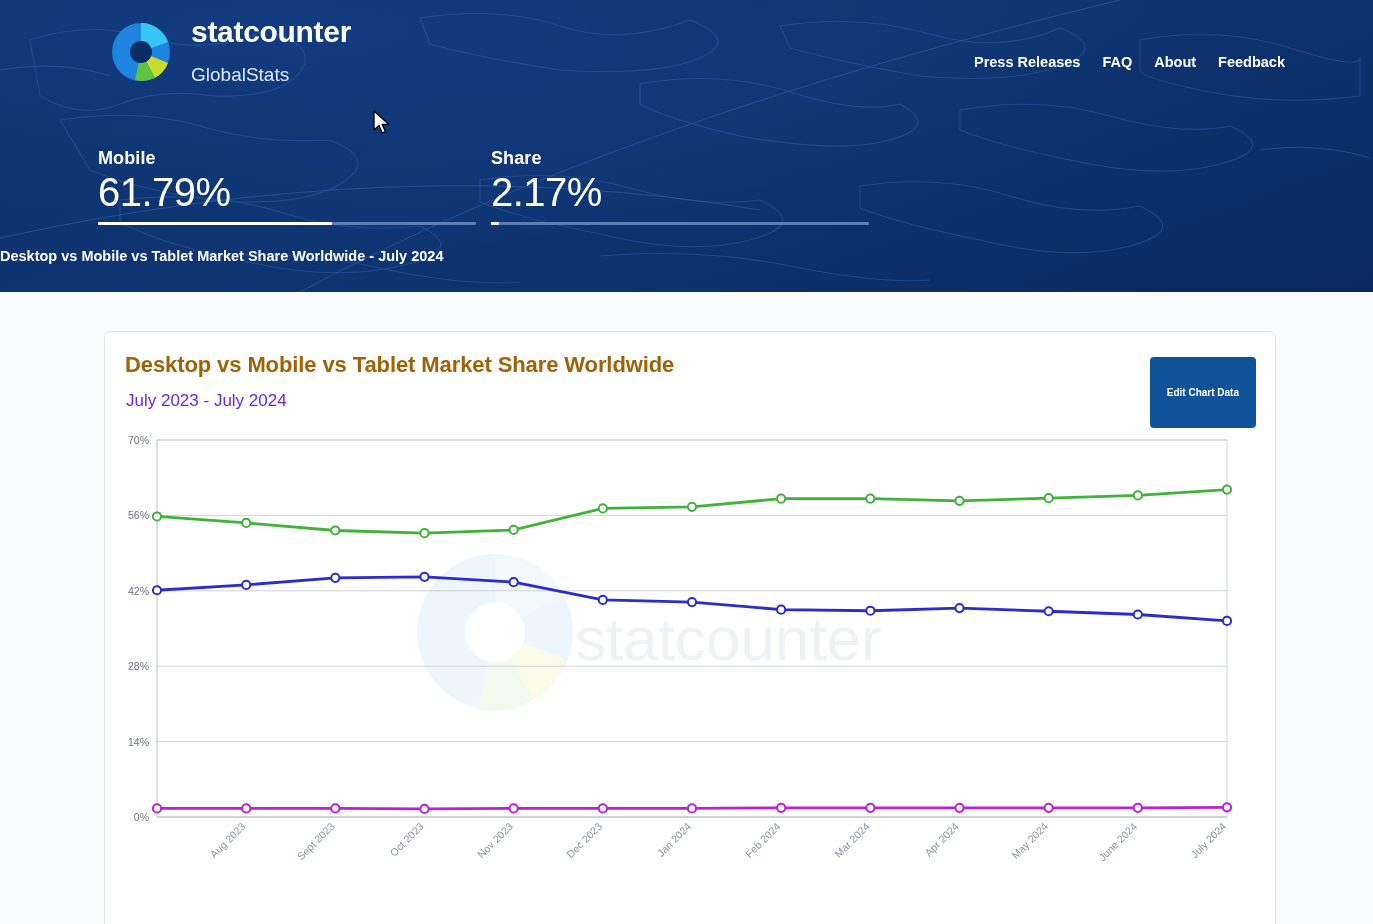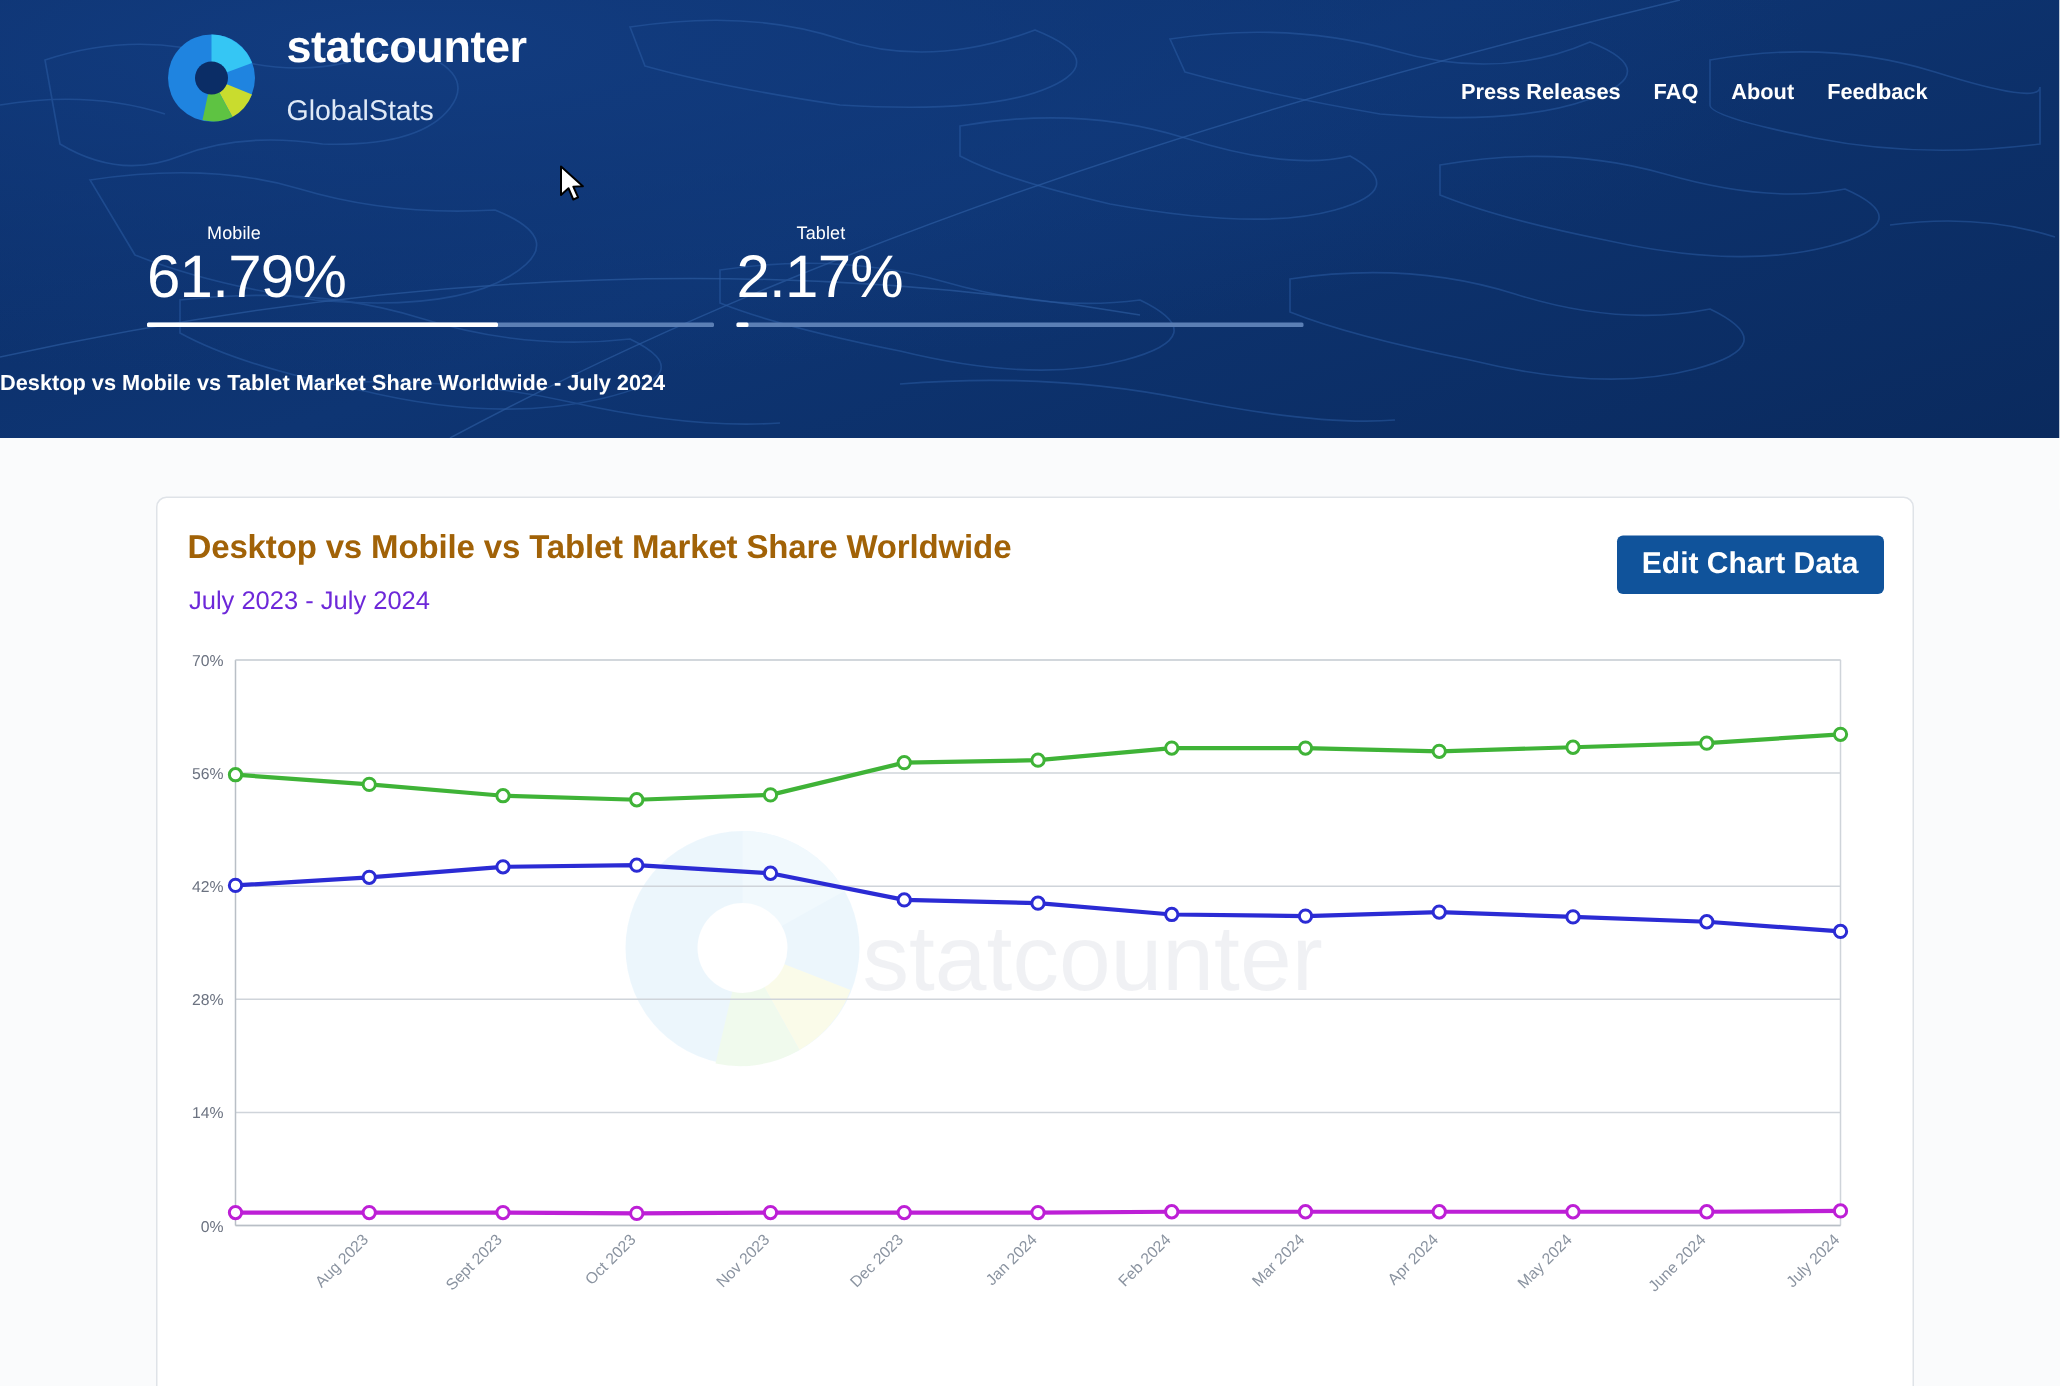--- a/index.html
+++ b/index.html
@@ -29,21 +29,21 @@
   .logo-sub { font-size:19px; color:#dfe9f7; margin-top:18px; font-weight:400; }
 
   .nav { position:absolute; right:88px; top:54px; display:flex; align-items:center; gap:22px; }
   .nav a {
     color:#fff; font-size:14.5px; font-weight:bold;
     text-decoration:none; white-space:nowrap;
   }
 
   .stats { position:absolute; left:98px; top:148px; width:1180px; display:flex; }
   .stat { width:393px; }
-  .stat-label { font-size:12px; font-weight:normal; color:#fff; letter-spacing:.1px;margin-left:40px; }
+  .stat-label { font-size:18px; font-weight:bold; color:#fff; letter-spacing:.1px; }
   .stat-value { font-size:40px; color:#fff; font-weight:400; line-height:1.08; margin-top:2px; letter-spacing:-.5px; }
   .stat-bar { position:relative; height:3px; width:378px; background:#5b7fb5; margin-top:8px; border-radius:1px; }
   .stat-bar span { position:absolute; left:0; top:0; height:3px; background:#ffffff; border-radius:1px; }
 
   .banner-sub {
     position:absolute; top:248px; left:0; width:1373px; text-align:left;
     font-size:14.5px; font-weight:bold; color:#fff;
   }
 
   .cursor { position:absolute; left:373px; top:110px; z-index:9; }
@@ -57,21 +57,21 @@
     position:absolute; left:20px; top:20px;
     font-size:22px; color:#a16207; font-weight:700; letter-spacing:-.1px;
   }
   .card-sub {
     position:absolute; left:21px; top:59px;
     font-size:17px; color:#6d28d9; font-weight:400;
   }
   .edit-btn {
     position:absolute; right:19px; top:25px;
     background:#10539b; color:#fff; border:none; border-radius:4px;
-    font-size:20px; font-weight:bold; padding:8px 17px;
+    font-size:10px; font-weight:bold; padding:30px 17px;
     font-family:"Liberation Sans", sans-serif; cursor:pointer;
   }
 
   
   .chart { position:absolute; left:0; top:100px; width:1172px; height:540px; }
   .chart svg { display:block; }
 </style>
 </head>
 <body>
 
@@ -127,21 +127,21 @@
 
     <div class="stats">
       <div class="stat">
         <div class="stat-label">Mobile</div>
         <div class="stat-value">61.79%</div>
         <div class="stat-bar">
             <span style="width: 61.79%;"></span>
           </div>
       </div>
       <div class="stat">
-        <div class="stat-label">Tablet</div>
+        <div class="stat-label">Share</div>
         <div class="stat-value">2.17%</div>
         <div class="stat-bar">
             <span style="width: 2.17%;"></span>
           </div>
       </div>
     </div>
 
     <div class="banner-sub">Desktop vs Mobile vs Tablet Market Share Worldwide - July 2024</div>
   </div>
 

